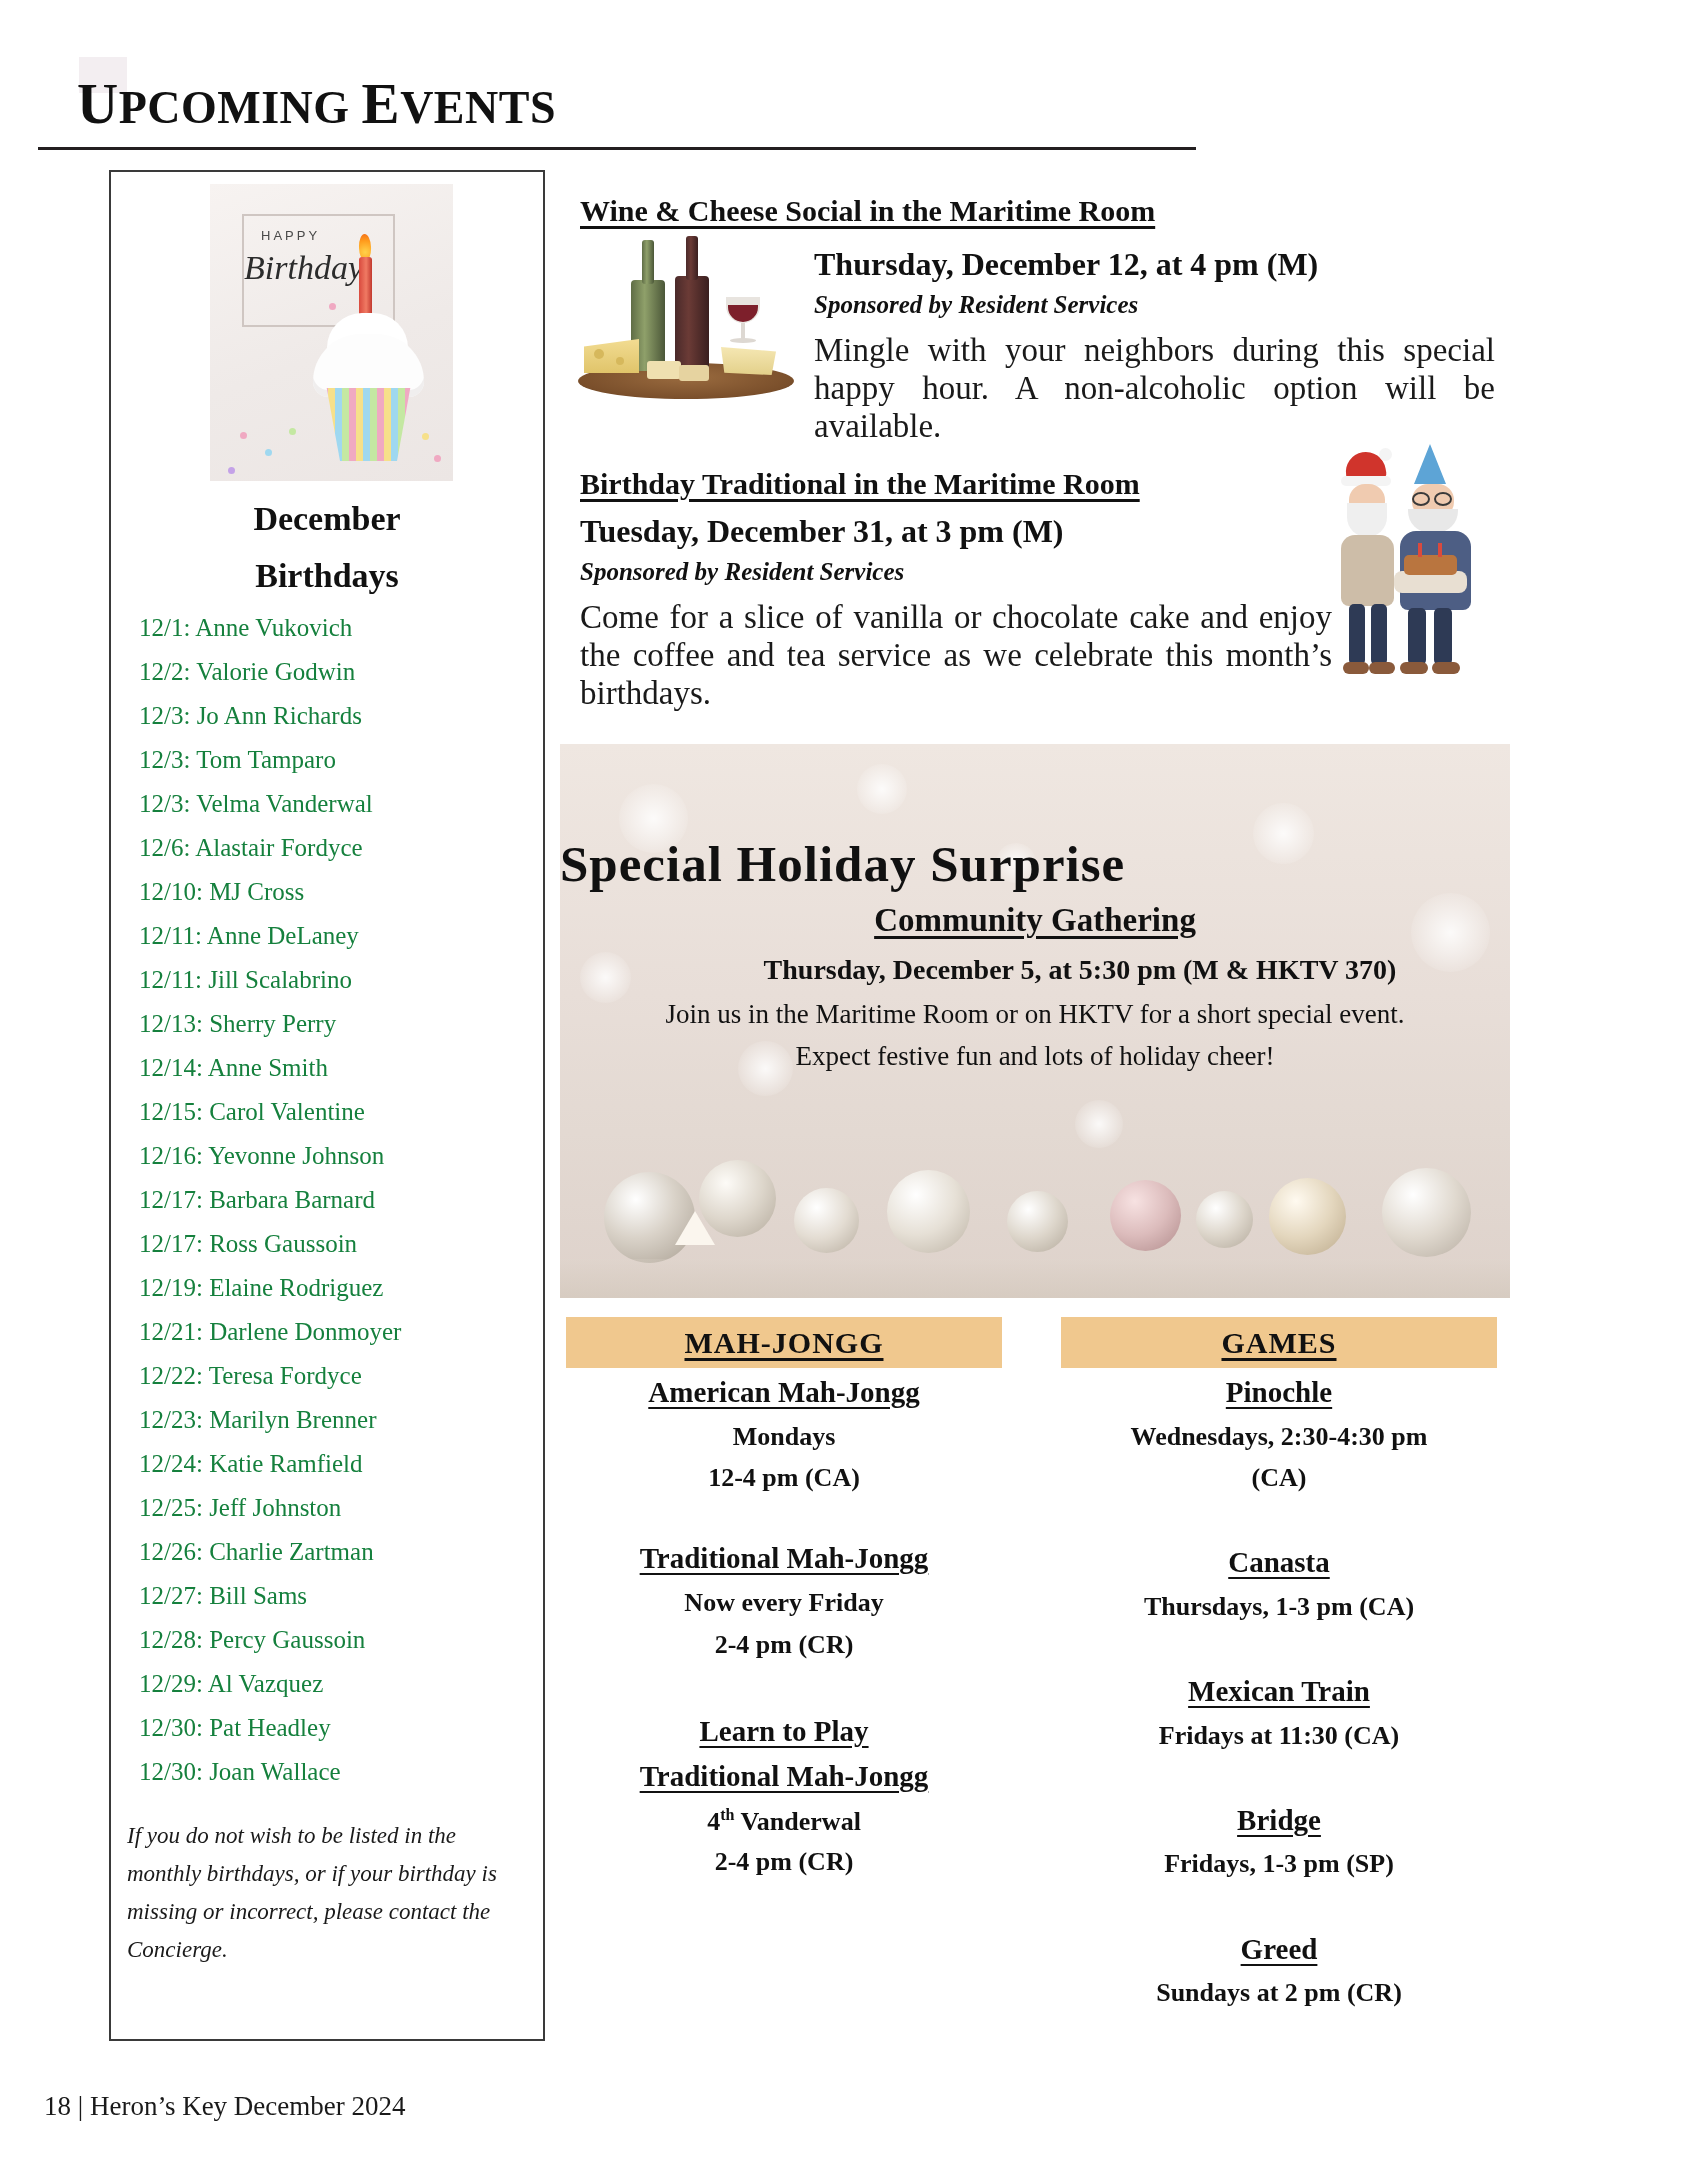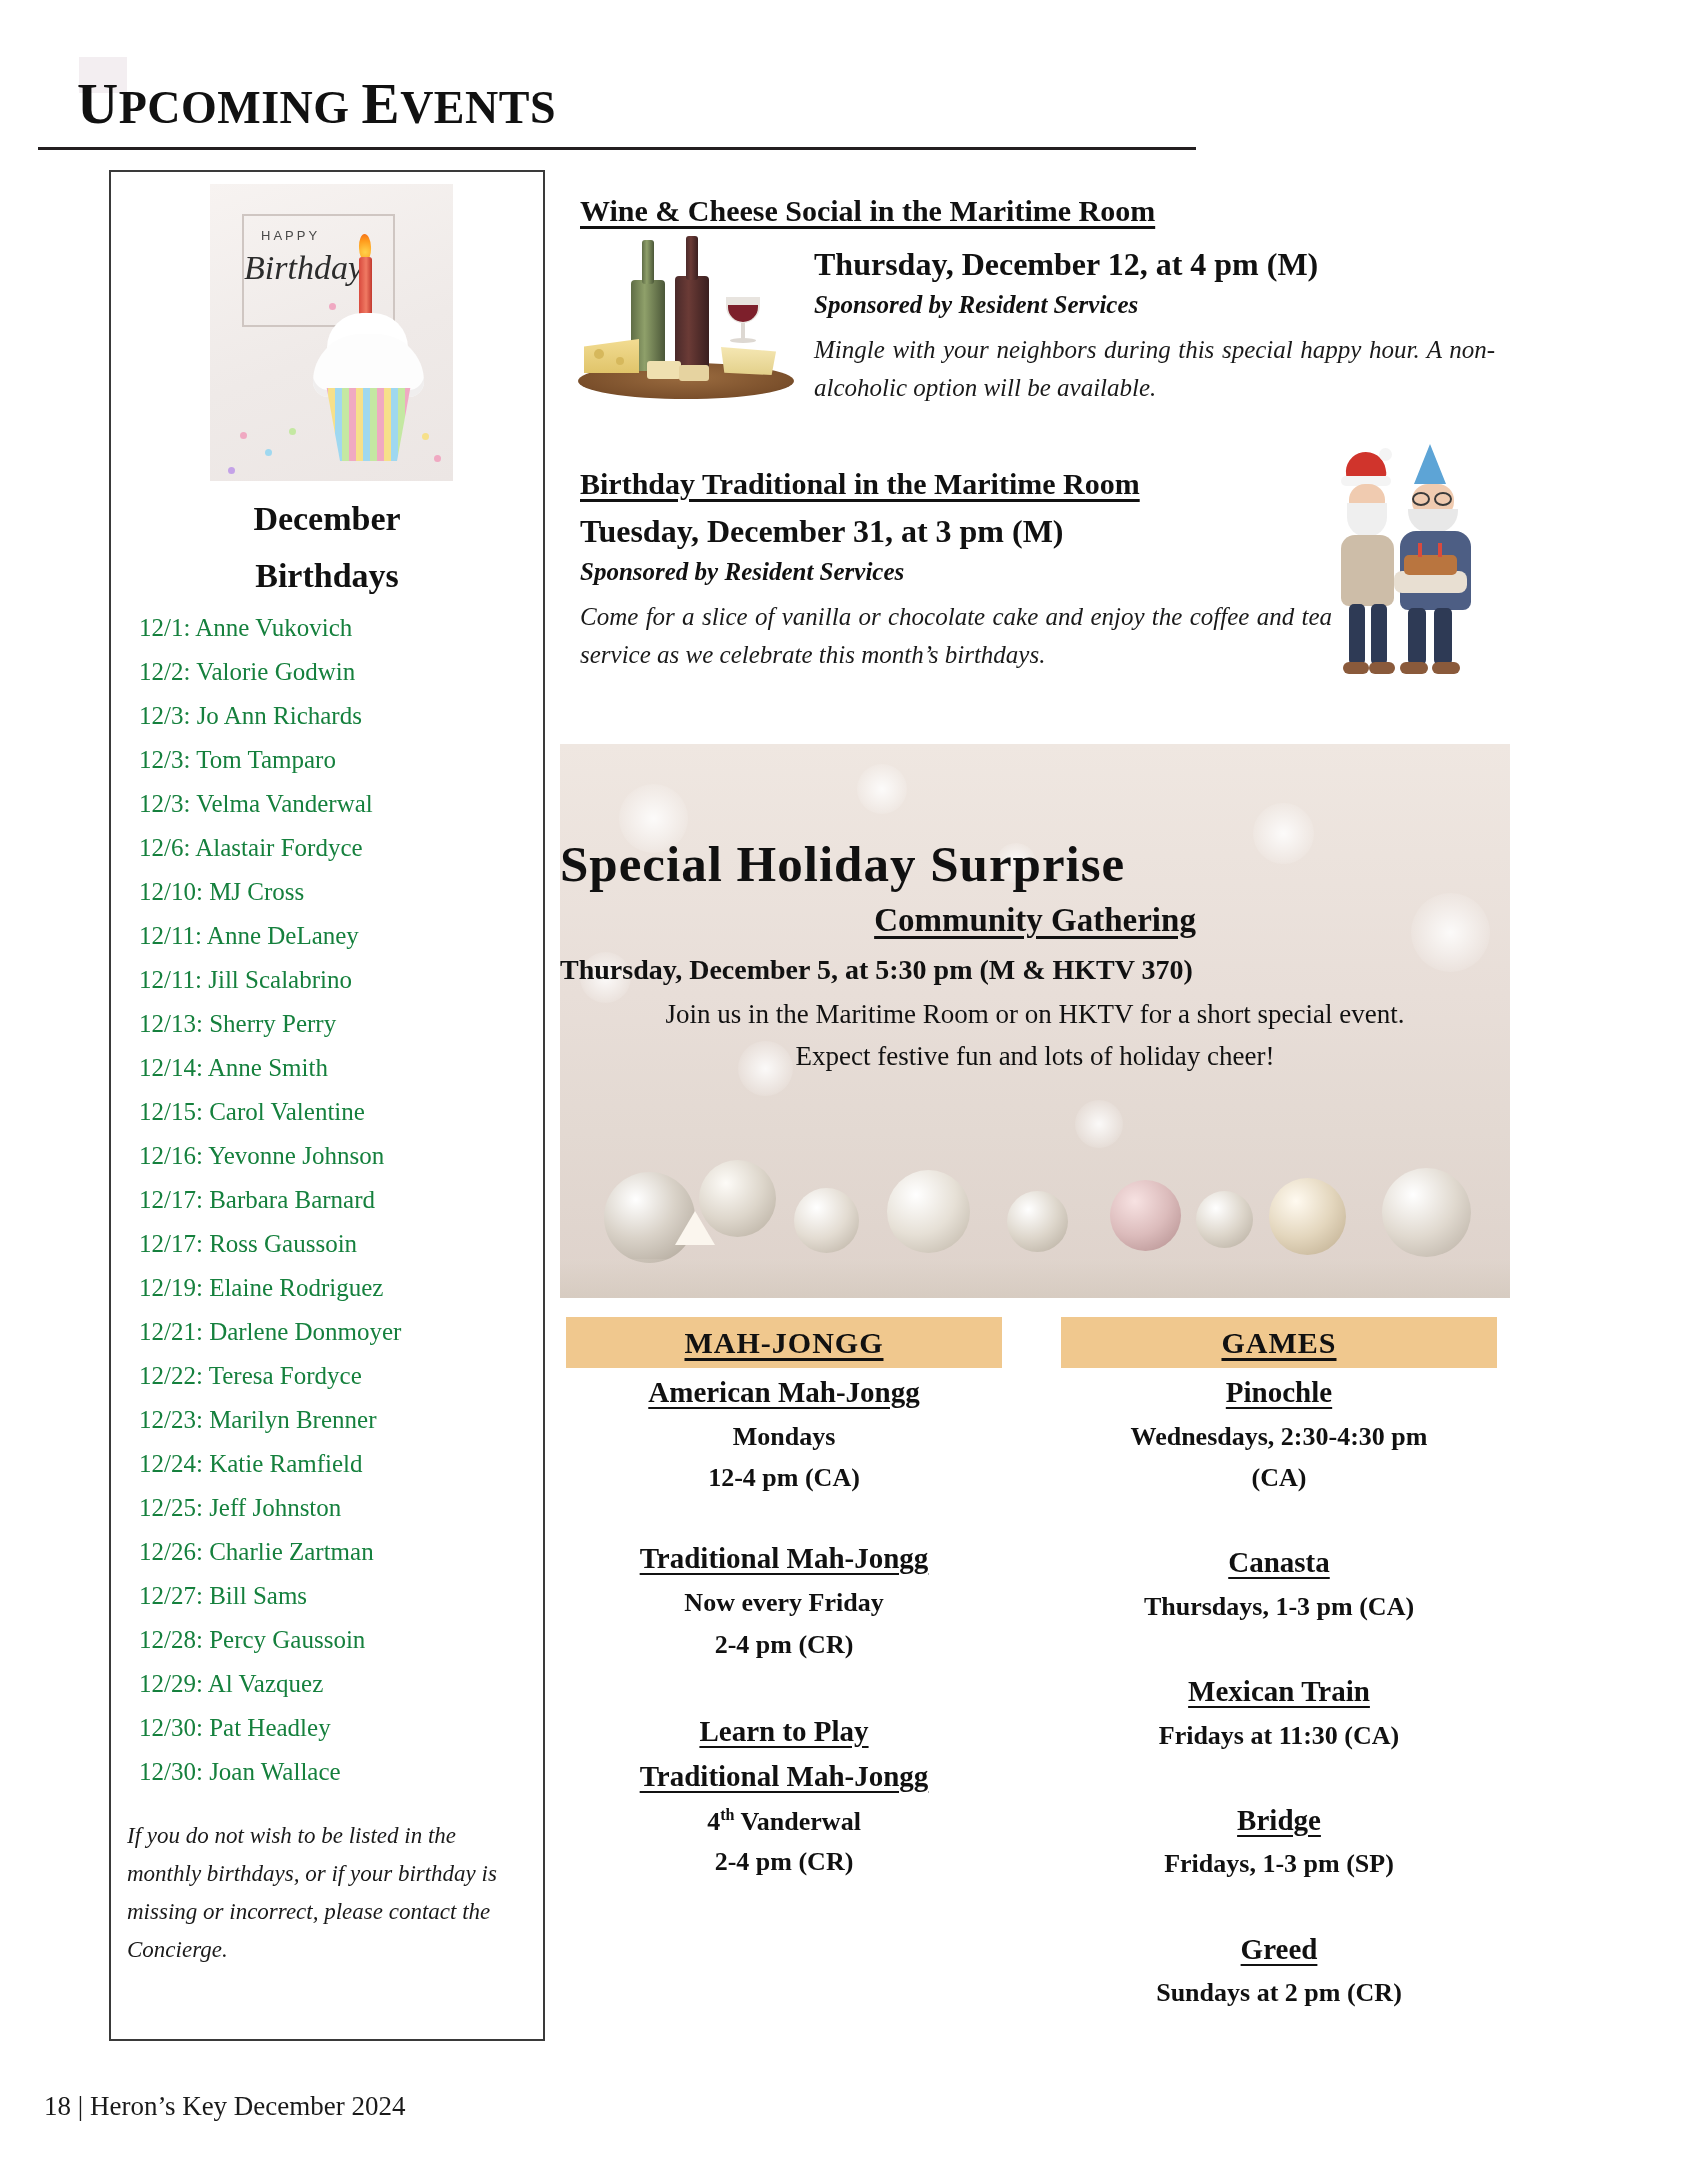--- a/index.html
+++ b/index.html
@@ -198,25 +198,24 @@
   }
   .evt-sponsor {
     font-family: "Liberation Serif", serif;
     font-size: 25px;
     font-weight: bold;
     font-style: italic;
     color: #111;
   }
   .evt-body {
     font-family: "Liberation Serif", serif;
-    font-size: 25px;
+    font-size: 33px;
     line-height: 38px;
     color: #1a1a1a;
     text-align: justify;
-    font-style: italic;
   }
 
   
   .wine-img {
     position: absolute;
     left: 572px;
     top: 236px;
     width: 230px;
     height: 178px;
   }
@@ -296,20 +295,21 @@
     font-size: 33px;
     font-weight: bold;
     text-decoration: underline;
     text-underline-offset: 5px;
     color: #111;
   }
   .holiday-when {
     position: absolute;
     left: 0; top: 210px;
     width: 1040px;
+    text-align: center;
     font-family: "Liberation Serif", serif;
     font-size: 28px;
     font-weight: bold;
     color: #111;
   }
   .holiday-l1 {
     position: absolute;
     left: 0; top: 255px;
     width: 950px;
     text-align: center;

